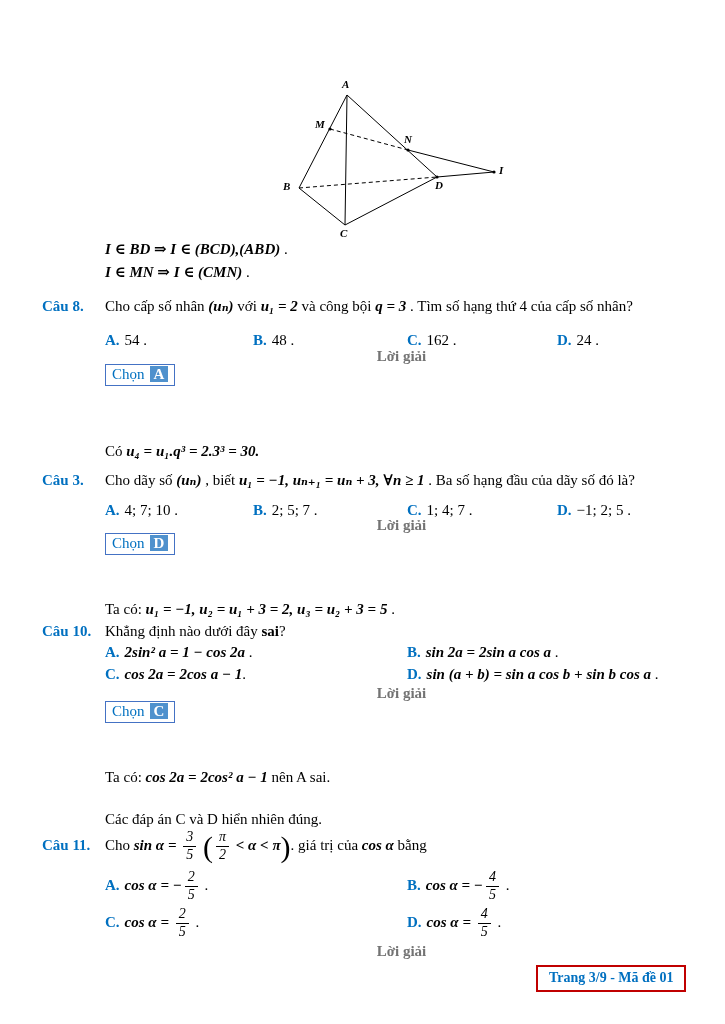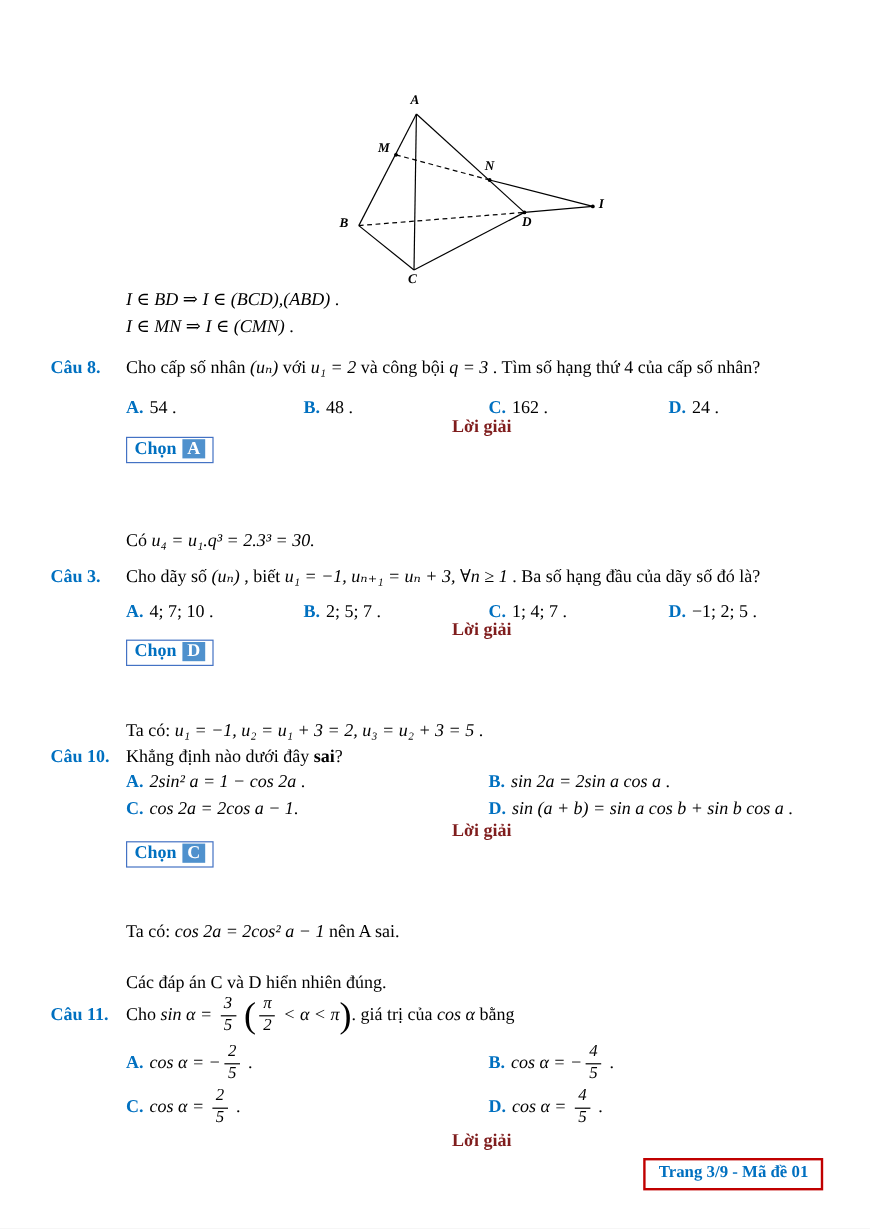--- a/index.html
+++ b/index.html
@@ -5,33 +5,33 @@
   * { margin:0; padding:0; box-sizing:border-box; }
   html,body { background:#e8e8e8; }
   .page {
     position:relative; width:725px; height:1024px; margin:0 auto;
     background:#ffffff; overflow:hidden;
     font-family:"Liberation Serif","DejaVu Serif",serif;
     font-size:15px; color:#000;
   }
   .line { position:absolute; white-space:nowrap; }
   .t { font-style:normal; }
-  .m { font-style:italic; }
+  .m { font-style:italic;font-weight:bold; }
   .bseg { font-weight:bold;text-align:center; }
   .qlabel { color:#0070C0; font-weight:bold; display:inline-block; min-width:63px; }
   .alabel { color:#0070C0; font-weight:bold; margin-right:5px; }
   .loigiai {
     position:absolute; left:0; width:100%; text-align:center;
-    padding-left:78px; color:#7f1d1d; font-weight:bold;
+    padding-left:78px; color:#737373; font-weight:bold;
   }
   .chonbox {
     position:absolute; border:1px solid #4472C4; padding:1px 6px 2px 6px;
     background:#fff;
   }
-  .chonbox .chon { color:#0070C0; font-weight:bold; }
+  .chonbox .chon { color:#0070C0; font-weight:normal; }
   .chonbox .letter {
     background:#4F91CD; color:#fff; font-weight:bold;
     padding:0 4px; margin-left:5px;
   }
   .frac {
     display:inline-flex; flex-direction:column; align-items:center;
     vertical-align:middle; line-height:1.05; font-style:italic; margin:0 3px;
     font-size:14px;
   }
   .frac .fnum { border-bottom:1px solid #000; padding:0 3px 1px 3px; }

